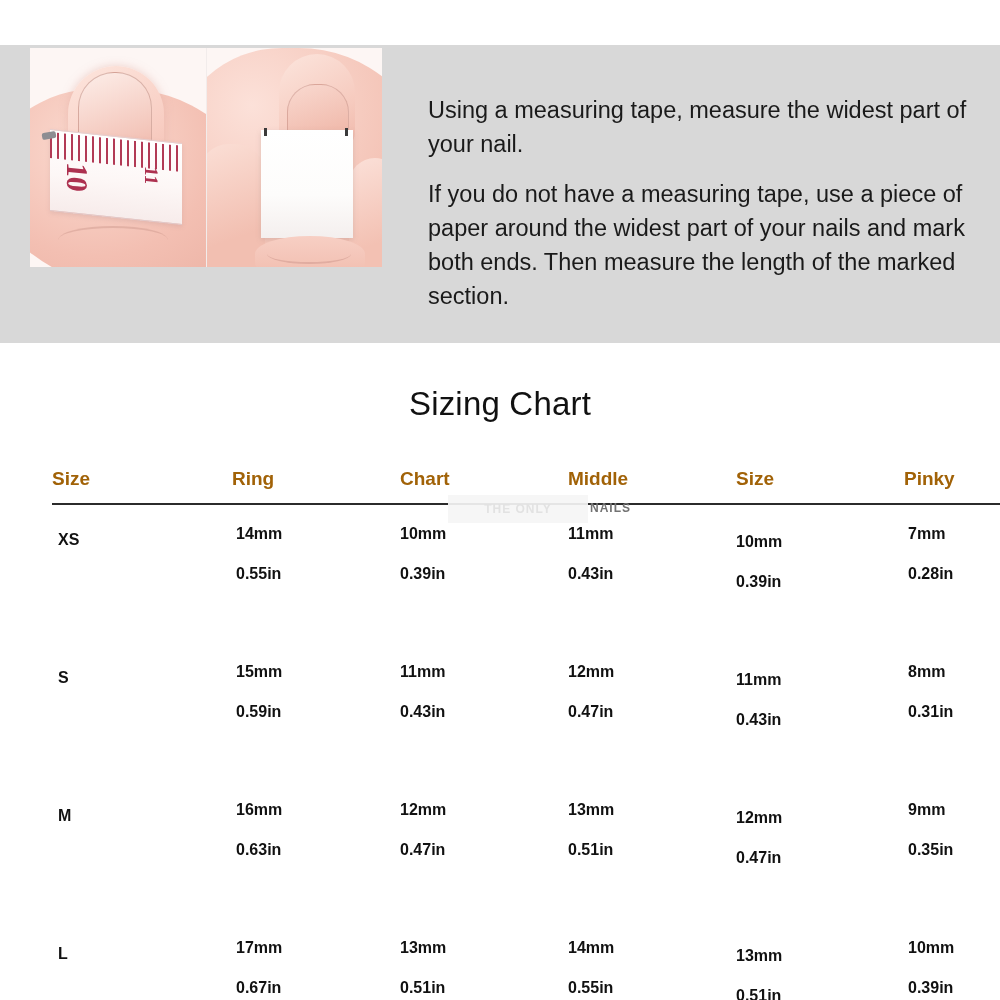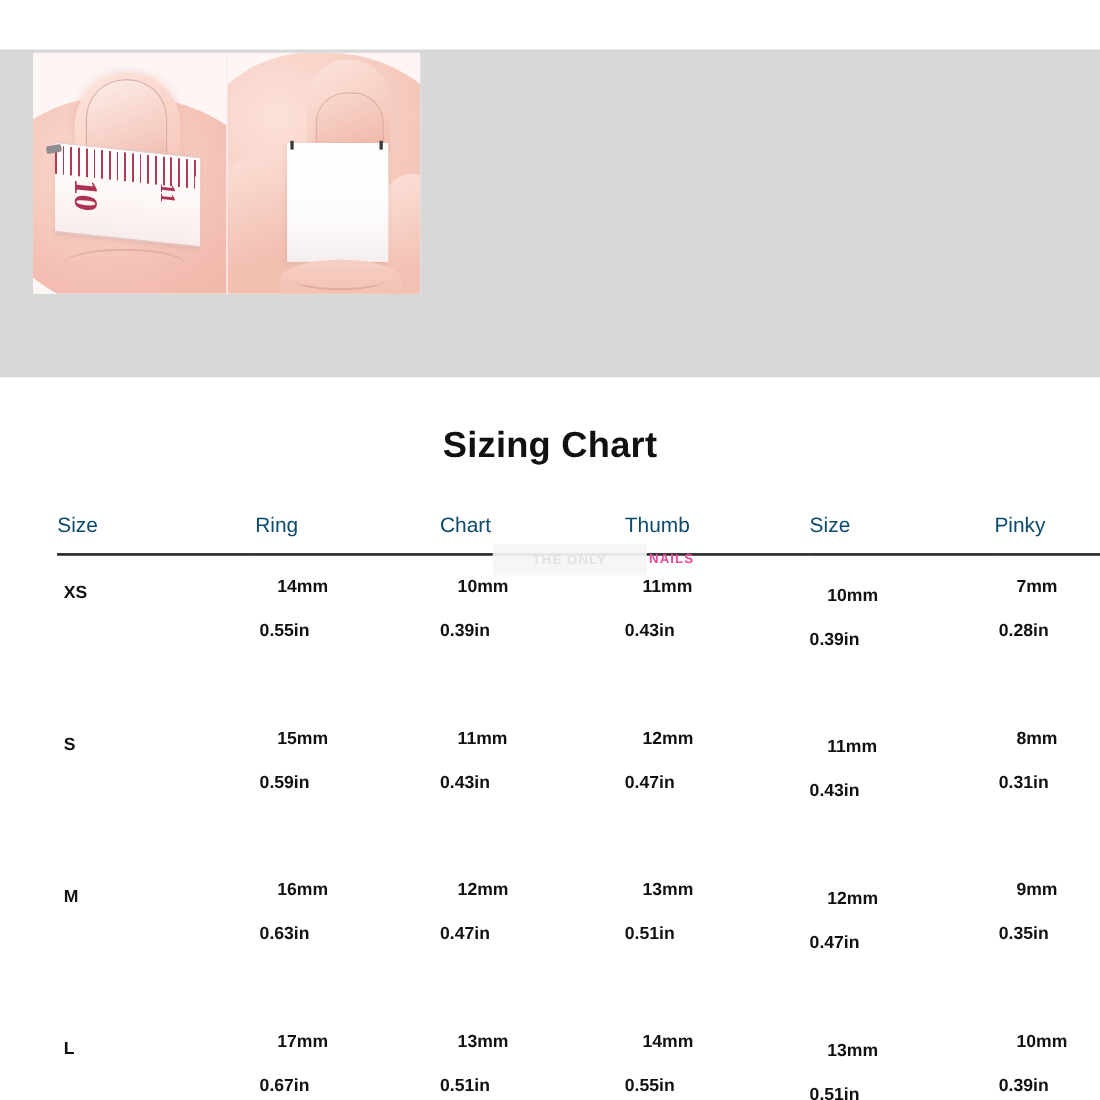--- a/index.html
+++ b/index.html
@@ -199,40 +199,40 @@
   .instr-para:last-child { margin-bottom: 0; }
 
   
   #chart-title {
     position: absolute;
     left: 0;
     top: 385px;
     width: 1000px;
     text-align: center;
     font-size: 33px;
-    font-weight: bold;
+    font-weight: normal;
     color: #111111;
     letter-spacing: 0.2px;
   }
 
   #sizing-table {
     position: absolute;
     left: 52px;
     top: 468px;
     width: 933px;
   }
   #sizing-table table {
     border-collapse: collapse;
     width: 933px;
     table-layout: fixed;
   }
   #sizing-table th {
     font-size: 19px;
-    font-weight: normal;
-    color: #0c4a6e;
+    font-weight: bold;
+    color: #a16207;
     text-align: left;
     padding: 0 0 13px 0;
     border-bottom: 2px solid #2b2b2b;
     vertical-align: bottom;
   }
   #sizing-table td {
     font-size: 16px;
     font-weight: bold;
     color: #111111;
     text-align: left;
@@ -249,21 +249,20 @@
     padding-top: 26px !important;
     padding-left: 6px !important;
     margin-top: 20px;
   }
   .cell-pair {
     padding-top: 20px !important;
   }
   .cell-pair .mm {
     display: block;
     margin-bottom: 22px;
-    margin-left: 16px;
   }
   .cell-pair .inch {
     display: block;
   }
   
   .nudge-thumb  { padding-left: 4px !important; }
   .nudge-index  { padding-left: 0px !important; }
   .nudge-middle { padding-left: 0px !important; }
   .nudge-ring   { padding-top: 28px !important; padding-left: 0px !important; }
   .nudge-pinky  { padding-left: 4px !important; }
@@ -288,21 +287,21 @@
     color: #e2e2e2;
     white-space: nowrap;
   }
   #watermark-text2 {
     position: absolute;
     left: 590px;
     top: 501px;
     font-size: 12px;
     font-weight: bold;
     letter-spacing: 1px;
-    color: #ec4899;
+    color: #737373;
     white-space: nowrap;
     pointer-events: none;
   }
 </style>
 </head>
 <body>
 
 <div id="instruction-band"></div>
 
 <div id="photo-pair">
@@ -330,40 +329,42 @@
     <div id="p2-paper"></div>
     <div class="p2-mark" id="p2-mark-l"></div>
     <div class="p2-mark" id="p2-mark-r"></div>
     <div id="p2-lower"></div>
     <div id="p2-crease"></div>
   </div>
 
 </div>
 
 <div id="instruction-text">
+  <p class="instr-para">Using a measuring tape, measure the widest part of your nail.</p>
+  <p class="instr-para">If you do not have a measuring tape, use a piece of paper around the widest part of your nails and mark both ends. Then measure the length of the marked section.</p>
 </div>
 
 <div id="chart-title">Sizing Chart</div>
 
 <div id="sizing-table">
   <table>
     <colgroup>
       <col class="col-size">
       <col class="col-digit">
       <col class="col-digit">
       <col class="col-digit">
       <col class="col-digit">
       <col class="col-last">
     </colgroup>
     <thead>
       <tr>
         <th>Size</th>
         <th>Ring</th>
         <th>Chart</th>
-        <th>Thumb</th>
+        <th>Middle</th>
         <th>Size</th>
         <th>Pinky</th>
       </tr>
     </thead>
     <tbody>
 
       <tr class="data-row">
         <td class="cell-size">XS</td>
         <td class="cell-pair nudge-thumb">
           <span class="mm">14mm</span>

